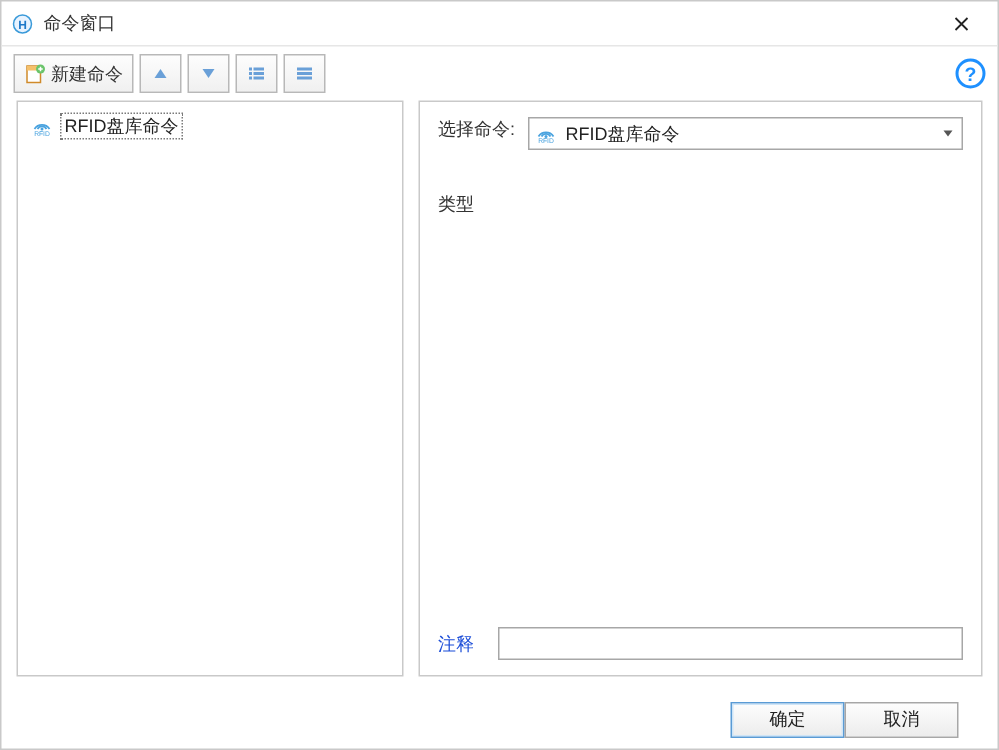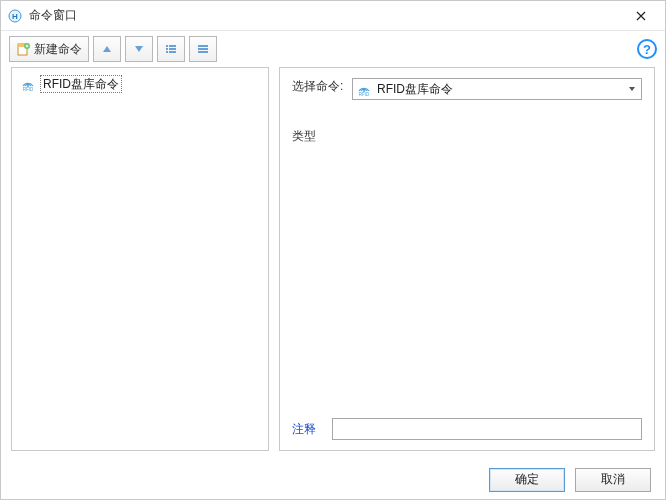--- a/index.html
+++ b/index.html
@@ -31,21 +31,21 @@
   .dropdown .dd-icon { width:18px; height:18px; display:flex; align-items:center; justify-content:center; margin-right:4px; }
   .dropdown .arrow { position:absolute; right:2px; top:0; bottom:0; width:14px; display:flex; align-items:center; justify-content:center; }
   .dropdown .arrow svg path { fill:#555; }
   .type-dd { max-width:240px; }
 
   .spacer { flex:1; }
   .notes-row { display:flex; align-items:center; }
   .notes-row .lbl { width:40px; font-size:12px; color:#1d4ed8; }
   .notes-row input { flex:1; height:22px; border:1px solid #a7a7a7; font-size:12px; padding:0 4px; outline:none; }
 
-  .footer { height:40px; border-top:1px solid transparent; display:flex; align-items:center; justify-content:flex-end; padding:0 14px; gap:10px; }
+  .footer { height:40px; border-top:1px solid transparent; display:flex; align-items:center; justify-content:flex-end; padding:0 26px; }
   .btn { width:76px; height:24px; border:1px solid #a7a7a7; background:linear-gradient(#fdfdfd,#ececec); font-size:12px; color:#222; display:flex; align-items:center; justify-content:center; cursor:default; }
   .btn.primary { border-color:#5a9bd5; box-shadow:0 0 0 1px #cfe5f7 inset; }
 </style>
 </head>
 <body>
 
 <div class="dialog">
 
   <div class="titlebar">
     <span class="app-icon">

